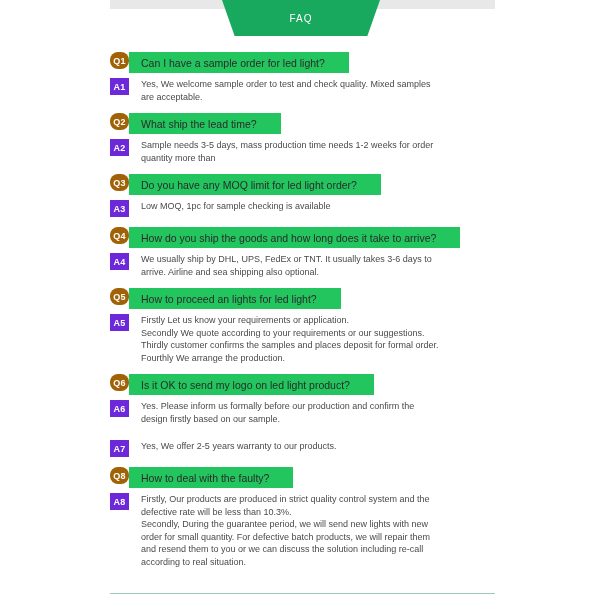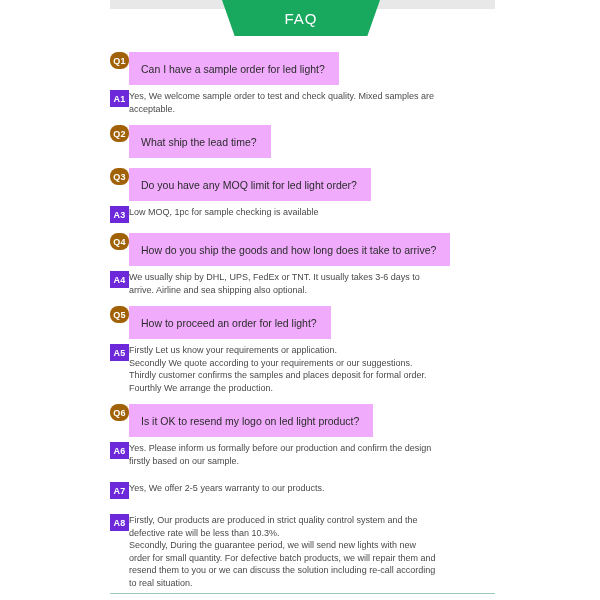--- a/index.html
+++ b/index.html
@@ -31,21 +31,21 @@
     background: #e8e8e8;
   }
   .faq-banner {
     position: absolute;
     left: 222px;
     top: 0px;
     width: 158px;
     height: 36px;
     background: #18a95e;
     color: #ffffff;
-    font-size: 15px;
+    font-size: 10px;
     letter-spacing: 1px;
     display: flex;
     align-items: center;
     justify-content: center;
     clip-path: polygon(0 0, 100% 0, 92% 100%, 8% 100%);
   }
 
   
   .faq-list {
     position: absolute;
@@ -70,37 +70,38 @@
     font-weight: bold;
     display: flex;
     align-items: center;
     justify-content: center;
     letter-spacing: 0.2px;
   }
   .badge-q { background: #a16207; border-radius: 8px; }
   .badge-a { background: #6d28d9; }
 
   .q-bar {
-    background: #f0abfc;
+    background: #22c55e;
     display: flex;
     align-items: center;
-    padding: 0 14px 0 12px;
-    height: 33px;
+    padding: 0 24px 0 12px;
+    height: 21px;
     font-size: 10.5px;
     color: #2b2b2b;
     white-space: nowrap;
   }
 
   .a-row {
     display: flex;
     align-items: flex-start;
     margin-left: 110px;
     margin-top: 5px;
   }
   .a-text {
+    padding-left: 12px;
     font-size: 9px;
     line-height: 12.5px;
     color: #4a4a4a;
     max-width: 310px;
   }
   .a-text p {
     margin: 0;
   }
   .a-text p + p {
   }
@@ -136,20 +137,26 @@
         <div class="a-text">
           <p>Yes, We welcome sample order to test and check quality. Mixed samples are acceptable.</p>
         </div>
       </div>
     </div>
     <div class="faq-item">
       <div class="q-row">
         <div class="badge badge-q">Q2</div>
         <div class="q-bar">What ship the lead time?</div>
       </div>
+      <div class="a-row">
+        <div class="badge badge-a">A2</div>
+        <div class="a-text">
+          <p>Sample needs 3-5 days, mass production time needs 1-2 weeks for order quantity more than</p>
+        </div>
+      </div>
     </div>
     <div class="faq-item">
       <div class="q-row">
         <div class="badge badge-q">Q3</div>
         <div class="q-bar">Do you have any MOQ limit for led light order?</div>
       </div>
       <div class="a-row">
         <div class="badge badge-a">A3</div>
         <div class="a-text">
           <p>Low MOQ, 1pc for sample checking is available</p>
@@ -164,50 +171,54 @@
       <div class="a-row">
         <div class="badge badge-a">A4</div>
         <div class="a-text">
           <p>We usually ship by DHL, UPS, FedEx or TNT. It usually takes 3-6 days to arrive. Airline and sea shipping also optional.</p>
         </div>
       </div>
     </div>
     <div class="faq-item">
       <div class="q-row">
         <div class="badge badge-q">Q5</div>
-        <div class="q-bar">How to proceed an order for led light?</div>
+        <div class="q-bar">How to proceed an lights for led light?</div>
       </div>
       <div class="a-row">
         <div class="badge badge-a">A5</div>
         <div class="a-text">
           <p>Firstly Let us know your requirements or application.<br>Secondly We quote according to your requirements or our suggestions.<br>Thirdly customer confirms the samples and places deposit for formal order.<br>Fourthly We arrange the production.</p>
         </div>
       </div>
     </div>
     <div class="faq-item">
       <div class="q-row">
         <div class="badge badge-q">Q6</div>
-        <div class="q-bar">Is it OK to resend my logo on led light product?</div>
+        <div class="q-bar">Is it OK to send my logo on led light product?</div>
       </div>
       <div class="a-row">
         <div class="badge badge-a">A6</div>
         <div class="a-text">
           <p>Yes. Please inform us formally before our production and confirm the design firstly based on our sample.</p>
         </div>
       </div>
     </div>
     <div class="faq-item">
       <div class="a-row">
         <div class="badge badge-a">A7</div>
         <div class="a-text">
           <p>Yes, We offer 2-5 years warranty to our products.</p>
         </div>
       </div>
     </div>
     <div class="faq-item">
+      <div class="q-row">
+        <div class="badge badge-q">Q8</div>
+        <div class="q-bar">How to deal with the faulty?</div>
+      </div>
       <div class="a-row">
         <div class="badge badge-a">A8</div>
         <div class="a-text">
           <p>Firstly, Our products are produced in strict quality control system and the defective rate will be less than 10.3%.</p>
           <p>Secondly, During the guarantee period, we will send new lights with new order for small quantity. For defective batch products, we will repair them and resend them to you or we can discuss the solution including re-call according to real situation.</p>
         </div>
       </div>
     </div>
   </div>
 

